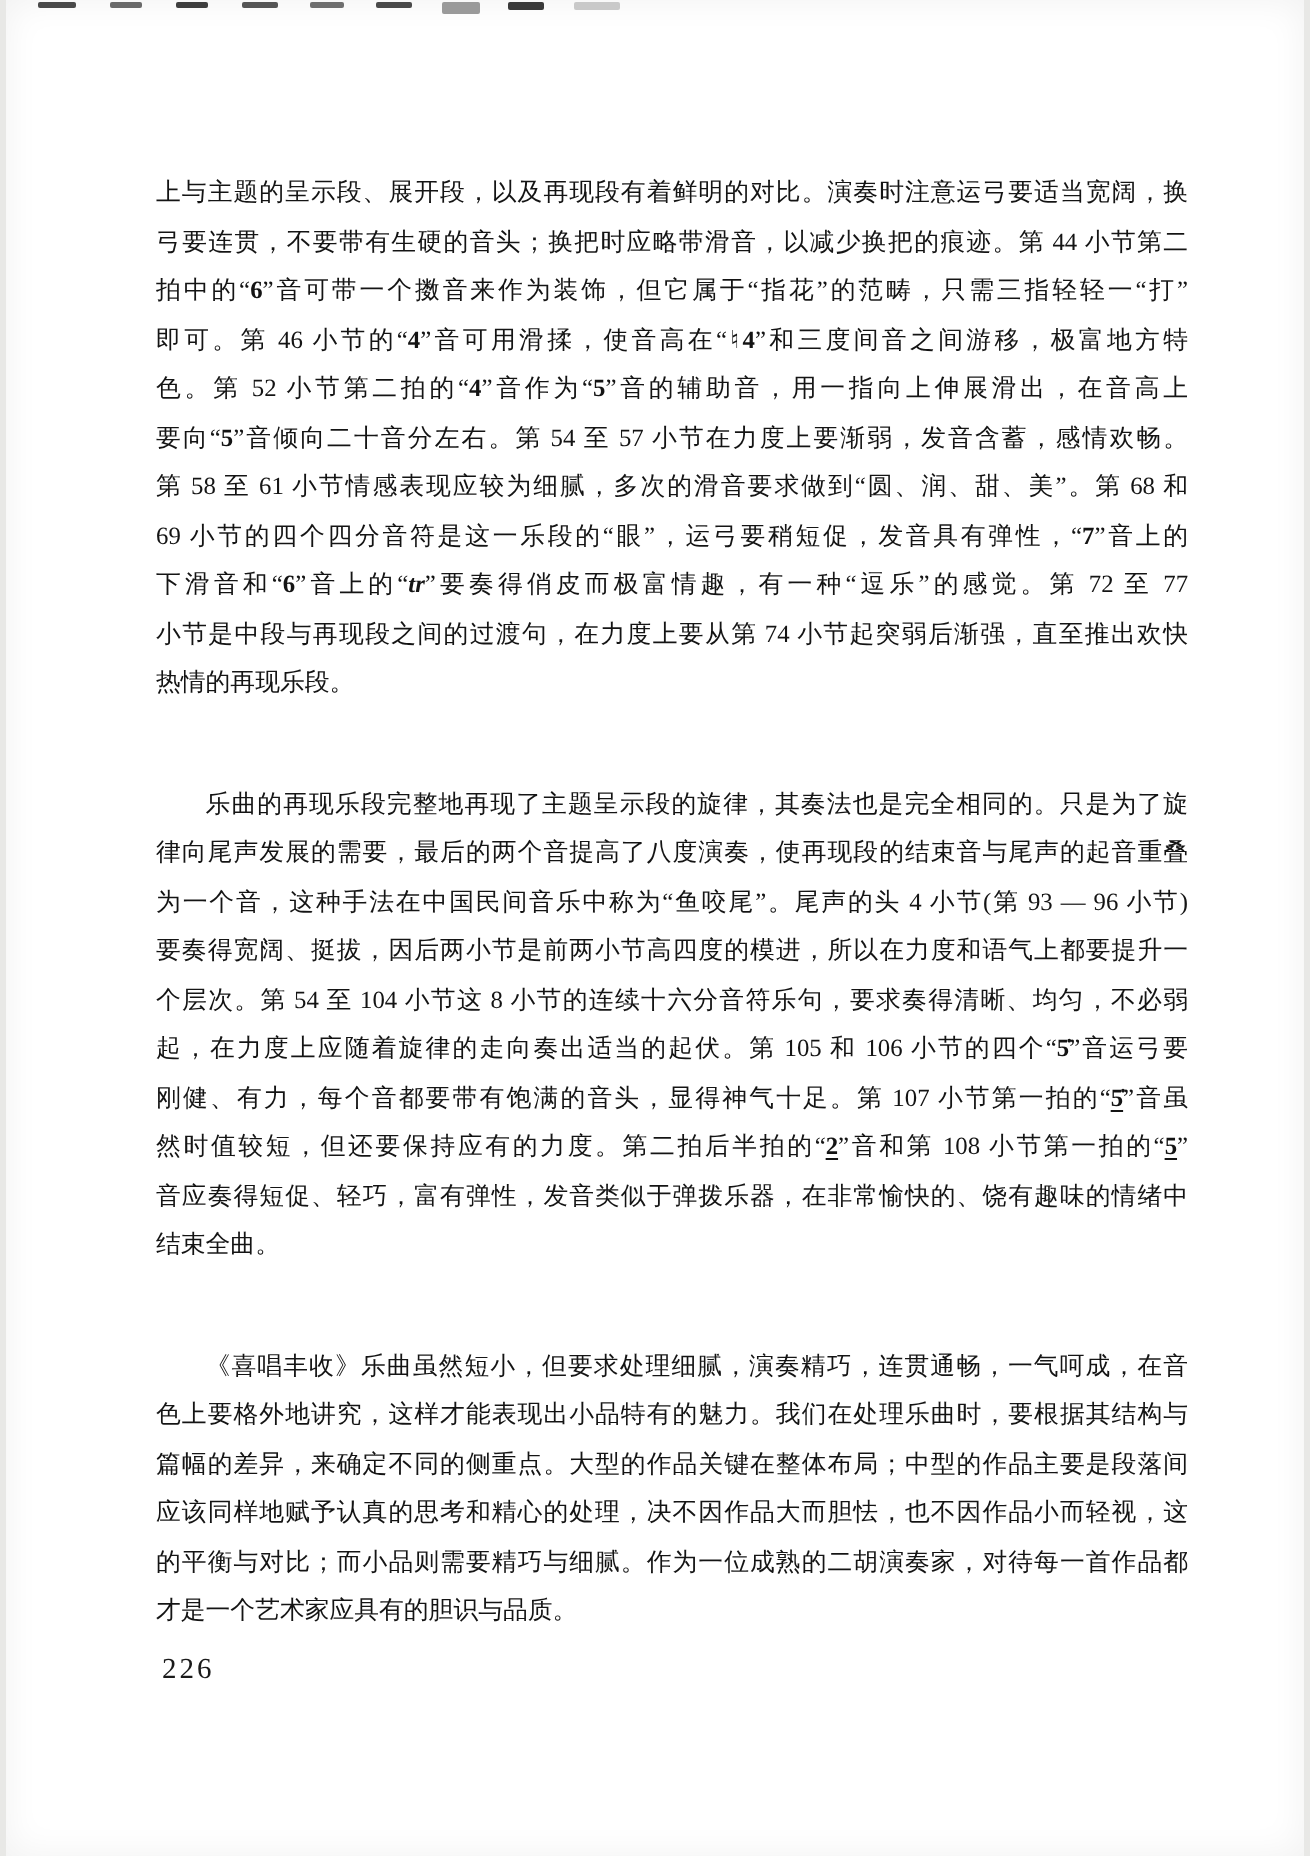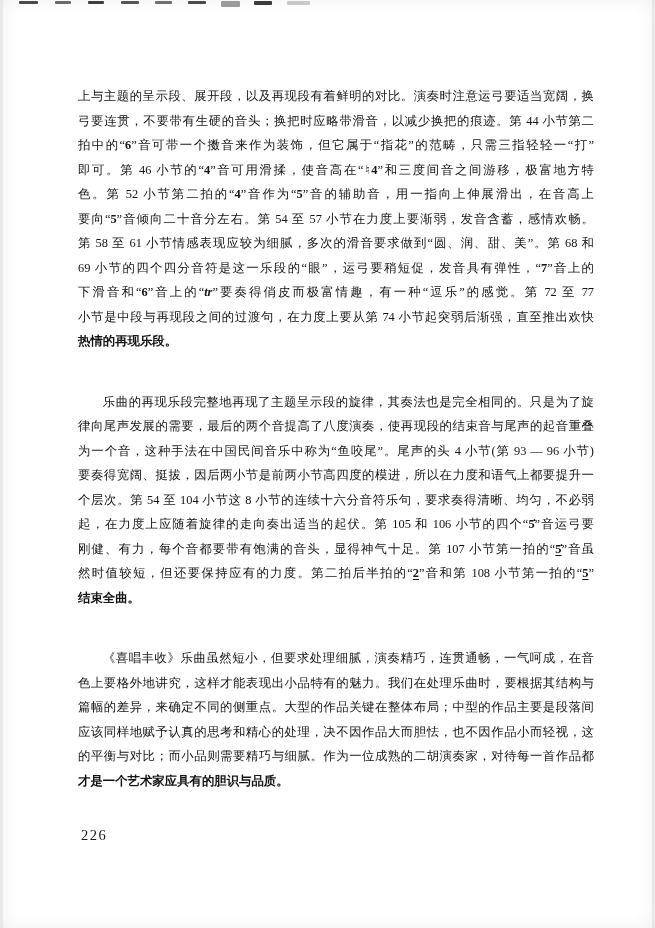--- a/index.html
+++ b/index.html
@@ -15,21 +15,21 @@
   }
   .top-marks { position:absolute; left:0; top:0; width:655px; height:12px; }
   .top-mark { position:absolute; top:1px; border-radius:1px; }
   .text-block {
     position:absolute; left:75px; top:84px; width:516px;
     font-size:12.4px; line-height:24.5px;
     text-align:justify;
   }
   .para { margin:0; padding:0; }
   .line { text-align:justify; text-align-last:justify; }
-  .line.last { text-align-last:left;font-weight:bold; }
+  .line.last { text-align-last:left; }
   .para.indent .line:first-child { text-indent:2em;margin-top:36px; }
   .line b { font-weight:bold; font-family:"Liberation Serif","DejaVu Serif",serif; }
   .line u { text-decoration:underline; text-underline-offset:2px; }
   .line i { }
   .page-number {
     position:absolute; left:78px; top:827px;
     font-size:14.5px; letter-spacing:1.5px; color:#1a1a1a;text-align:center;
   }
 </style>
 </head>
@@ -63,20 +63,21 @@
       </div>
       <div class="para indent">
         <div class="line">乐曲的再现乐段完整地再现了主题呈示段的旋律，其奏法也是完全相同的。只是为了旋</div>
         <div class="line">律向尾声发展的需要，最后的两个音提高了八度演奏，使再现段的结束音与尾声的起音重叠</div>
         <div class="line">为一个音，这种手法在中国民间音乐中称为“鱼咬尾”。尾声的头 4 小节(第 93 — 96 小节)</div>
         <div class="line">要奏得宽阔、挺拔，因后两小节是前两小节高四度的模进，所以在力度和语气上都要提升一</div>
         <div class="line">个层次。第 54 至 104 小节这 8 小节的连续十六分音符乐句，要求奏得清晰、均匀，不必弱</div>
         <div class="line">起，在力度上应随着旋律的走向奏出适当的起伏。第 105 和 106 小节的四个“<b>5̇</b>”音运弓要</div>
         <div class="line">刚健、有力，每个音都要带有饱满的音头，显得神气十足。第 107 小节第一拍的“<b><u>5̇</u></b>”音虽</div>
         <div class="line">然时值较短，但还要保持应有的力度。第二拍后半拍的“<b><u>2</u></b>”音和第 108 小节第一拍的“<b><u>5</u></b>”</div>
+        <div class="line">音应奏得短促、轻巧，富有弹性，发音类似于弹拨乐器，在非常愉快的、饶有趣味的情绪中</div>
         <div class="line last">结束全曲。</div>
       </div>
       <div class="para indent">
         <div class="line">《喜唱丰收》乐曲虽然短小，但要求处理细腻，演奏精巧，连贯通畅，一气呵成，在音</div>
         <div class="line">色上要格外地讲究，这样才能表现出小品特有的魅力。我们在处理乐曲时，要根据其结构与</div>
         <div class="line">篇幅的差异，来确定不同的侧重点。大型的作品关键在整体布局；中型的作品主要是段落间</div>
         <div class="line">应该同样地赋予认真的思考和精心的处理，决不因作品大而胆怯，也不因作品小而轻视，这</div>
         <div class="line">的平衡与对比；而小品则需要精巧与细腻。作为一位成熟的二胡演奏家，对待每一首作品都</div>
         <div class="line last">才是一个艺术家应具有的胆识与品质。</div>
       </div>

